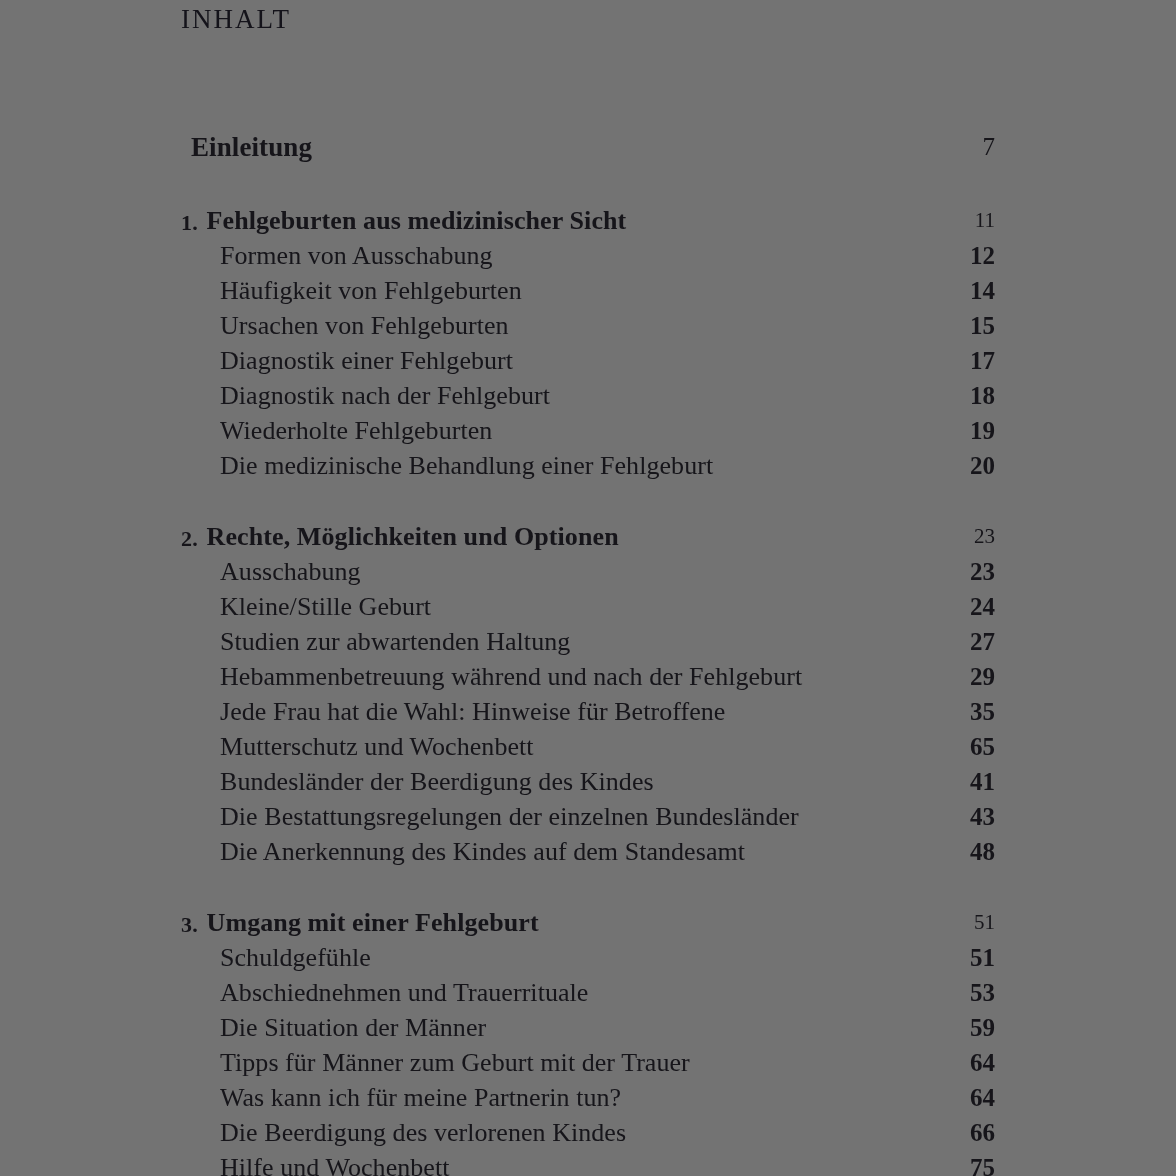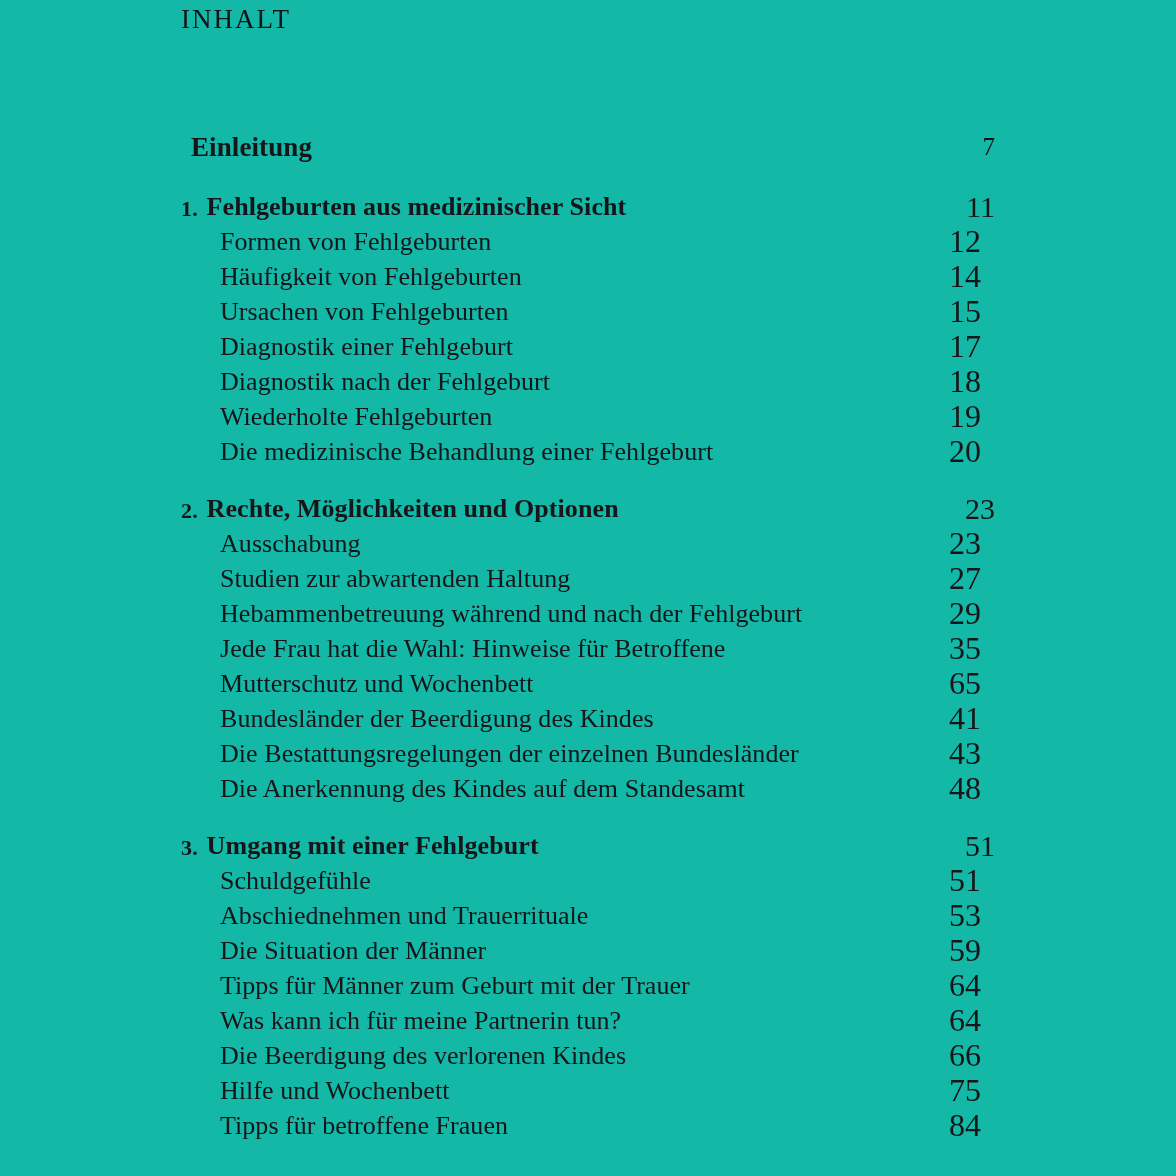--- a/index.html
+++ b/index.html
@@ -12,21 +12,21 @@
     background: #ffffff;
     font-family: "Liberation Serif", "DejaVu Serif", serif;
     color: #16151a;
     overflow: hidden;
   }
 
   #page {
     position: relative;
     width: 1176px;
     height: 1176px;
-    background: #14b8a6;
+    background: #737373;
   }
 
   
   .page-title {
     position: absolute;
     left: 181px;
     top: 2px;
     font-size: 27px;
     letter-spacing: 2.0px;
     font-weight: 400;
@@ -82,70 +82,69 @@
   .row-front .toc-page { line-height: 40px; }
 
   
   .row-chapter .toc-label {
     left: 181px;
     font-size: 26px;
     font-weight: 700;
     letter-spacing: 0.1px;
   }
   .row-chapter .toc-page {
-    font-size: 30px;
+    font-size: 21px;
     font-weight: 400;
   }
   .row-chapter {
     height: 35px;
     line-height: 35px;
-    margin-top: 22px;
+    margin-top: 36px;
     padding-left: 37px;
   }
 
   .chapter-num {
     font-weight: 700;
     font-size: 22px;
     letter-spacing: 0.2px;
     padding-right: 2px;
     position: relative;
     top: 1px;
   }
 
   
   .row-sub .toc-label {
     left: 220px;
     font-size: 26px;
     font-weight: 400;
     letter-spacing: 0.05px;
   }
   .row-sub .toc-page {
-    font-size: 32px;
-    font-weight: 400;
-    text-align: center;
+    font-size: 25px;
+    font-weight: 700;
   }
 </style>
 </head>
 <body>
 
 <div id="page">
 
   <div class="page-title">INHALT</div>
 
   <div class="toc" id="toc-body">
       <div class="toc-row row-front">
         <div class="toc-label">Einleitung</div>
         <div class="toc-page">7</div>
       </div>
       <div class="toc-row row-chapter">
         <div class="toc-label"><span class="chapter-num">1.</span> <span>Fehlgeburten aus medizinischer Sicht</span></div>
         <div class="toc-page">11</div>
       </div>
       <div class="toc-row row-sub">
-        <div class="toc-label">Formen von Fehlgeburten</div>
+        <div class="toc-label">Formen von Ausschabung</div>
         <div class="toc-page">12</div>
       </div>
       <div class="toc-row row-sub">
         <div class="toc-label">Häufigkeit von Fehlgeburten</div>
         <div class="toc-page">14</div>
       </div>
       <div class="toc-row row-sub">
         <div class="toc-label">Ursachen von Fehlgeburten</div>
         <div class="toc-page">15</div>
       </div>
@@ -167,20 +166,24 @@
       </div>
       <div class="toc-row row-chapter">
         <div class="toc-label"><span class="chapter-num">2.</span> <span>Rechte, Möglichkeiten und Optionen</span></div>
         <div class="toc-page">23</div>
       </div>
       <div class="toc-row row-sub">
         <div class="toc-label">Ausschabung</div>
         <div class="toc-page">23</div>
       </div>
       <div class="toc-row row-sub">
+        <div class="toc-label">Kleine/Stille Geburt</div>
+        <div class="toc-page">24</div>
+      </div>
+      <div class="toc-row row-sub">
         <div class="toc-label">Studien zur abwartenden Haltung</div>
         <div class="toc-page">27</div>
       </div>
       <div class="toc-row row-sub">
         <div class="toc-label">Hebammenbetreuung während und nach der Fehlgeburt</div>
         <div class="toc-page">29</div>
       </div>
       <div class="toc-row row-sub">
         <div class="toc-label">Jede Frau hat die Wahl: Hinweise für Betroffene</div>
         <div class="toc-page">35</div>

